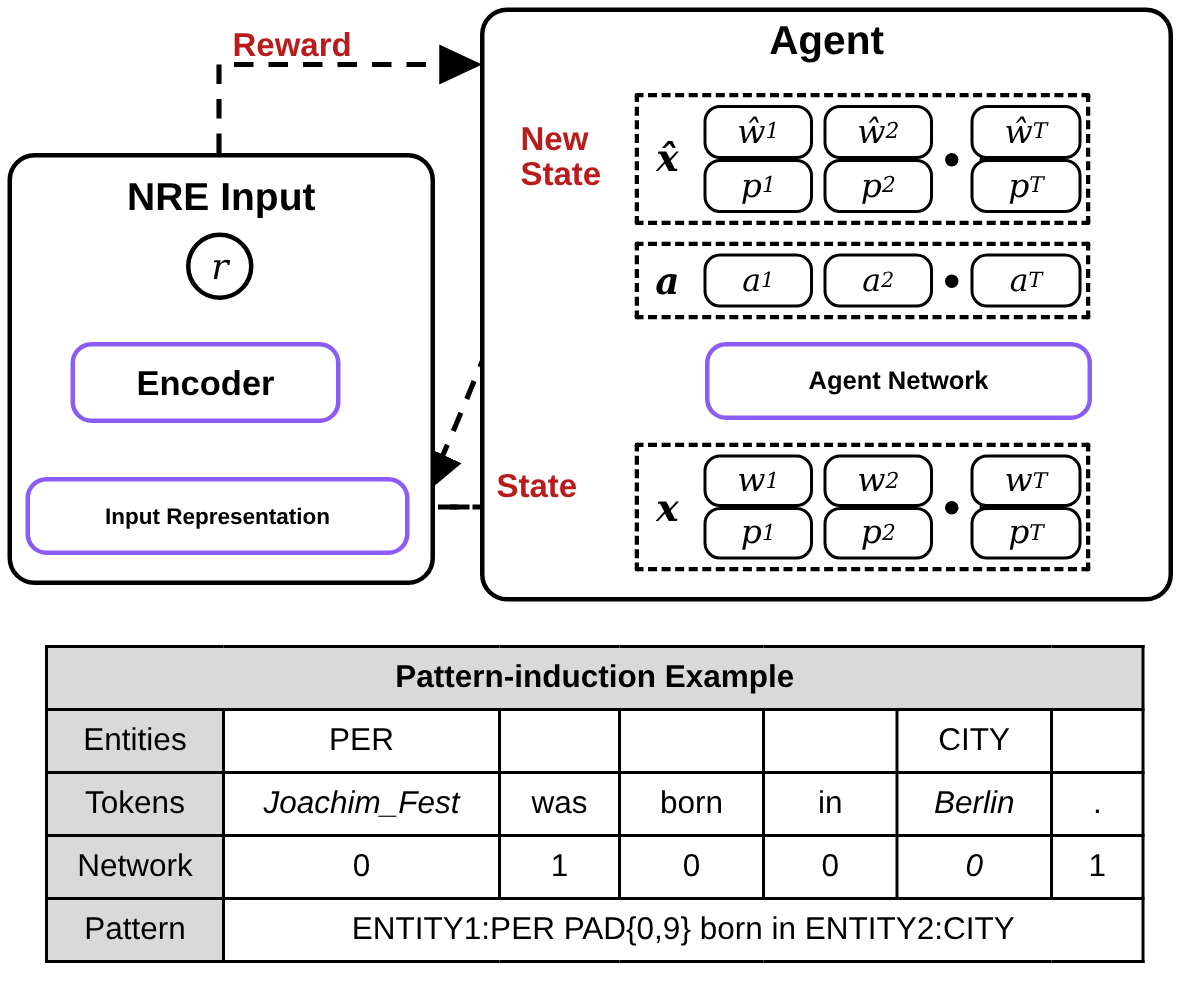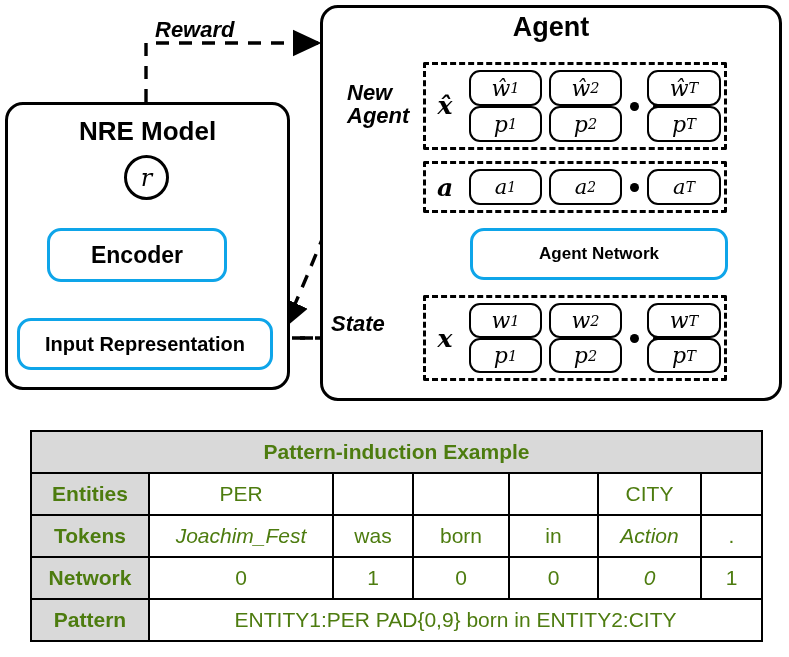--- a/index.html
+++ b/index.html
@@ -1,54 +1,54 @@
 <!DOCTYPE html>
 <html><head>
 <meta charset="utf-8">
 <style>
   html,body{margin:0;padding:0;background:#fff;}
   body{font-family:"Liberation Sans",sans-serif;}
   #root{position:relative;width:789px;height:657px;overflow:hidden;background:#fff;}
 
   
   .roundbox{position:absolute;border:3px solid #000;border-radius:18px;background:#fff;box-sizing:border-box;}
-  .roundbox-sm{position:absolute;border:3px solid #0ea5e9;border-radius:14px;background:#fff;box-sizing:border-box;
+  .roundbox-sm{position:absolute;border:3px solid #8b5cf6;border-radius:14px;background:#fff;box-sizing:border-box;
                display:flex;align-items:center;justify-content:center;}
 
   .title{position:absolute;font-weight:bold;color:#000;text-align:center;white-space:nowrap;}
 
   
   .dashbox{position:absolute;border:3px dashed #000;background:transparent;box-sizing:border-box;border-radius:2px;}
 
   
   .cap{position:absolute;border:2.5px solid #000;border-radius:11px;background:#fff;box-sizing:border-box;
        display:flex;align-items:center;justify-content:center;
        font-family:"DejaVu Serif",serif;font-style:italic;color:#000;}
   .cap .sub{font-size:0.66em;font-style:italic;vertical-align:-0.25em;margin-left:0px;}
 
   .mathlbl{position:absolute;font-family:"DejaVu Serif",serif;font-style:italic;font-weight:bold;color:#000;
            display:flex;align-items:center;justify-content:center;}
 
   .dots{position:absolute;display:flex;align-items:center;justify-content:space-between;}
   .dots i{display:block;width:9px;height:9px;border-radius:50%;background:#000;}
 
-  .lbl{position:absolute;font-weight:bold;color:#000000;line-height:1.05;white-space:pre-line;font-style:italic;}
+  .lbl{position:absolute;font-weight:bold;color:#b91c1c;line-height:1.05;white-space:pre-line;}
 
   svg.overlay{position:absolute;left:0;top:0;width:789px;height:420px;pointer-events:none;}
 
   
   .circ{position:absolute;border:3px solid #000;border-radius:50%;background:#fff;box-sizing:border-box;
         display:flex;align-items:center;justify-content:center;
         font-family:"DejaVu Serif",serif;font-style:italic;}
 
   
   table.pt{position:absolute;border-collapse:collapse;table-layout:fixed;background:#fff;}
-  table.pt td{border:2px solid #000;color:#4d7c0f;text-align:center;vertical-align:middle;
+  table.pt td{border:2px solid #000;color:#000000;text-align:center;vertical-align:middle;
               font-size:21px;font-family:"Liberation Sans",sans-serif;padding:0;height:40px;}
-  td.hdr{background:#d9d9d9;font-weight:bold;text-align:left;padding-left:7px;font-size:21px;}
+  td.hdr{background:#d9d9d9;font-weight:normal;text-align:left;padding-left:7px;font-size:21px;}
   td.caption{background:#d9d9d9;font-weight:bold;text-align:center;font-size:22px;height:42px;}
   td.it{font-style:italic;margin-left:12px;}
 </style>
 </head>
 <body>
 
 <div id="root">
 
   <svg class="overlay" viewBox="0 0 789 420">
     <defs>
@@ -76,41 +76,41 @@
 
     <path d="M727,96 L727,114" stroke="#000" stroke-width="3.4" fill="none"></path>
     <path d="M727,178 L727,196" stroke="#000" stroke-width="3.4" fill="none"></path>
     <path d="M727,329 L727,347" stroke="#000" stroke-width="3.4" fill="none"></path>
 
     <path d="M416,96 L416,114" stroke="#000" stroke-width="3.4" fill="none"></path>
     <path d="M407,105 L418,105" stroke="#000" stroke-width="3.4" fill="none"></path>
   </svg>
 
   <div class="roundbox" style="left:5px;top:102px;width:285px;height:288px;"></div>
-  <div class="title" style="left:5px;top:116px;width:285px;font-size:26px;">NRE Model</div>
+  <div class="title" style="left:5px;top:116px;width:285px;font-size:26px;">NRE Input</div>
 
   <div class="circ" style="left:124px;top:155px;width:45px;height:45px;font-size:24px;">r</div>
 
   <div class="roundbox-sm" style="left:47px;top:228px;width:180px;height:54px;">
     <span style="font-weight:bold;font-size:23px;">Encoder</span>
   </div>
 
   <div class="roundbox-sm" style="left:17px;top:318px;width:256px;height:52px;">
-    <span style="font-weight:bold;font-size:20px;">Input Representation</span>
+    <span style="font-weight:bold;font-size:15px;">Input Representation</span>
   </div>
 
   <div class="roundbox" style="left:320px;top:5px;width:462px;height:396px;"></div>
   <div class="title" style="left:320px;top:12px;width:462px;font-size:27px;">Agent</div>
 
   <div class="lbl" style="left:155px;top:18px;font-size:22px;">Reward</div>
   <div class="lbl" style="left:331px;top:312px;font-size:22px;">State</div>
 
   <div class="lbl" style="left:347px;top:58px;font-size:22px;text-align:left;">
     <span style="white-space: pre-line;">New
-Agent</span>
+State</span>
   </div>
 
   <div class="dashbox" style="left:423px;top:62px;width:304px;height:88px;"></div>
   <div class="mathlbl" style="left:428px;top:89px;width:34px;height:32px;font-size:25px;">x̂</div>
 
   <div class="cap" style="left:469px;top:70px;width:73px;height:36px;font-size:22px;">
     <span>ŵ</span>
       <span class="sub">1</span>
   </div>
   <div class="cap" style="left:469px;top:106px;width:73px;height:36px;font-size:22px;">
@@ -227,21 +227,21 @@
         <td>CITY</td>
         <td></td>
       </tr>
 
       <tr>
         <td class="hdr">Tokens</td>
         <td class="it">Joachim_Fest</td>
         <td>was</td>
         <td>born</td>
         <td>in</td>
-        <td class="it">Action</td>
+        <td class="it">Berlin</td>
         <td>.</td>
       </tr>
 
       <tr>
         <td class="hdr">Network</td>
         <td>0</td>
         <td>1</td>
         <td>0</td>
         <td>0</td>
         <td class="it">0</td>

